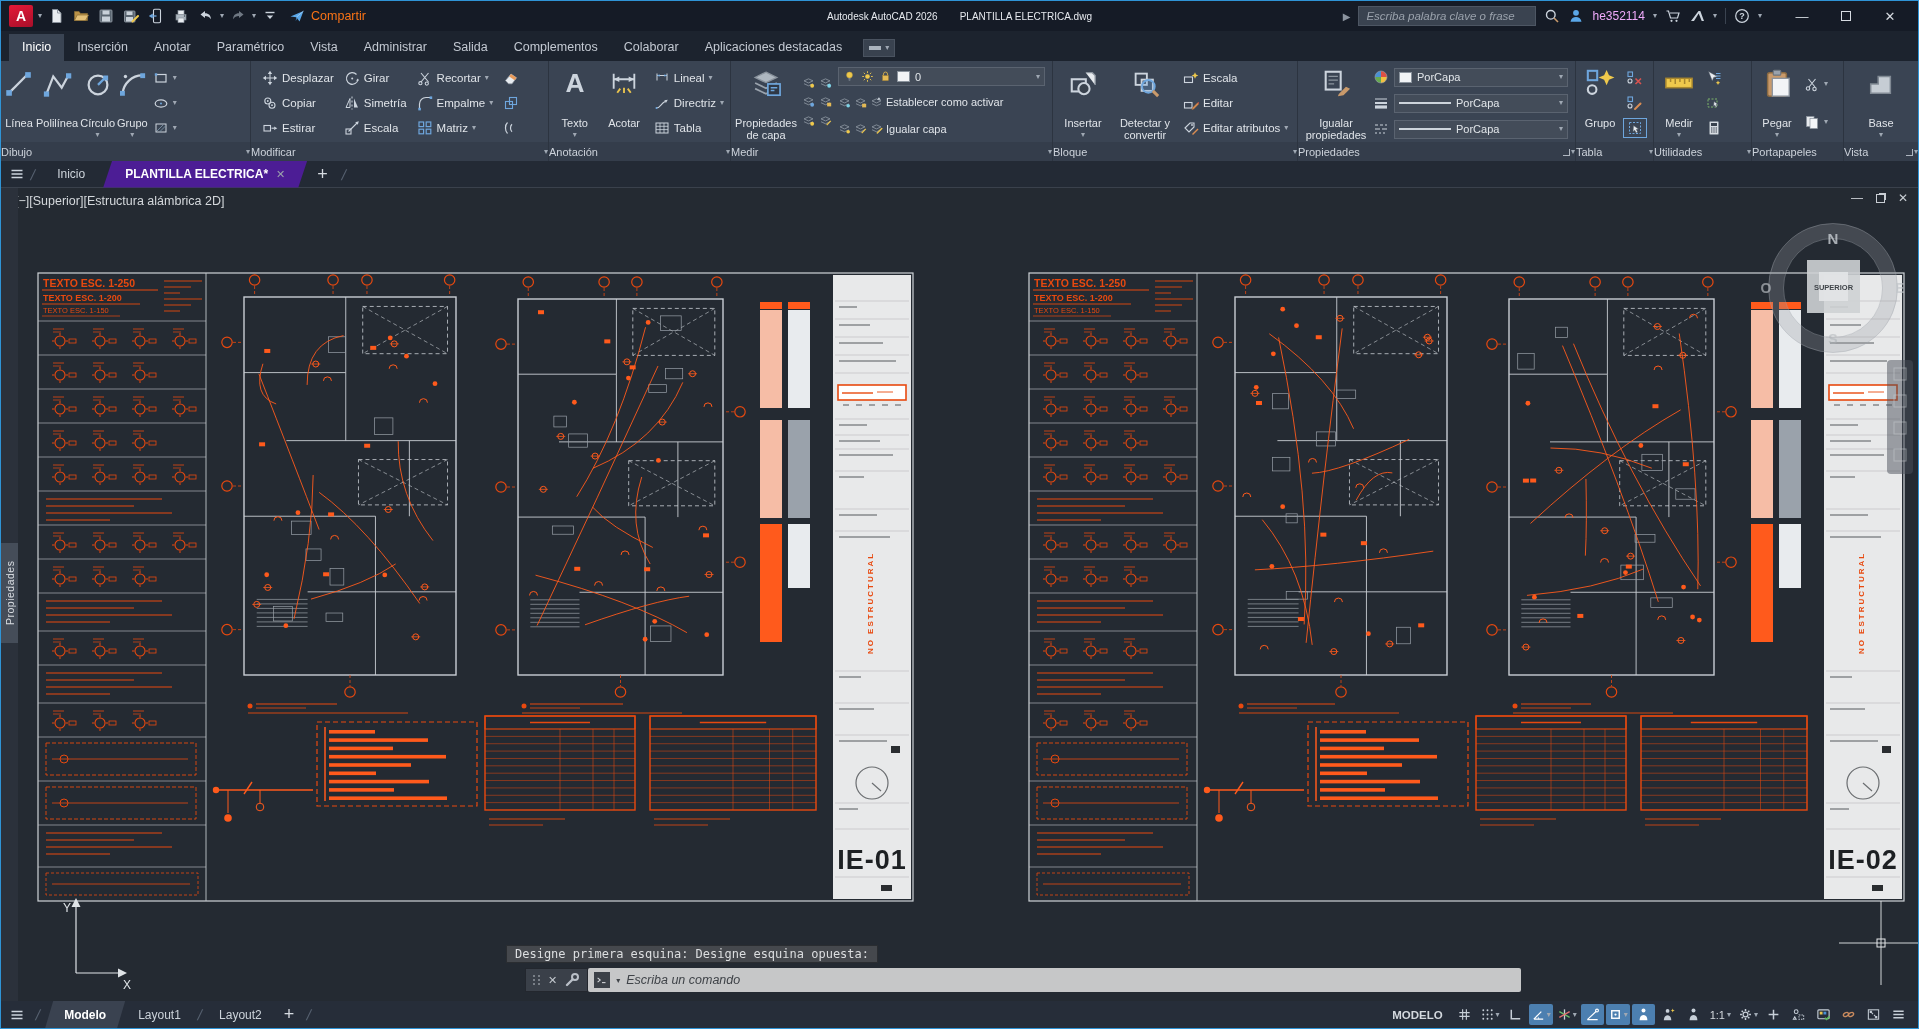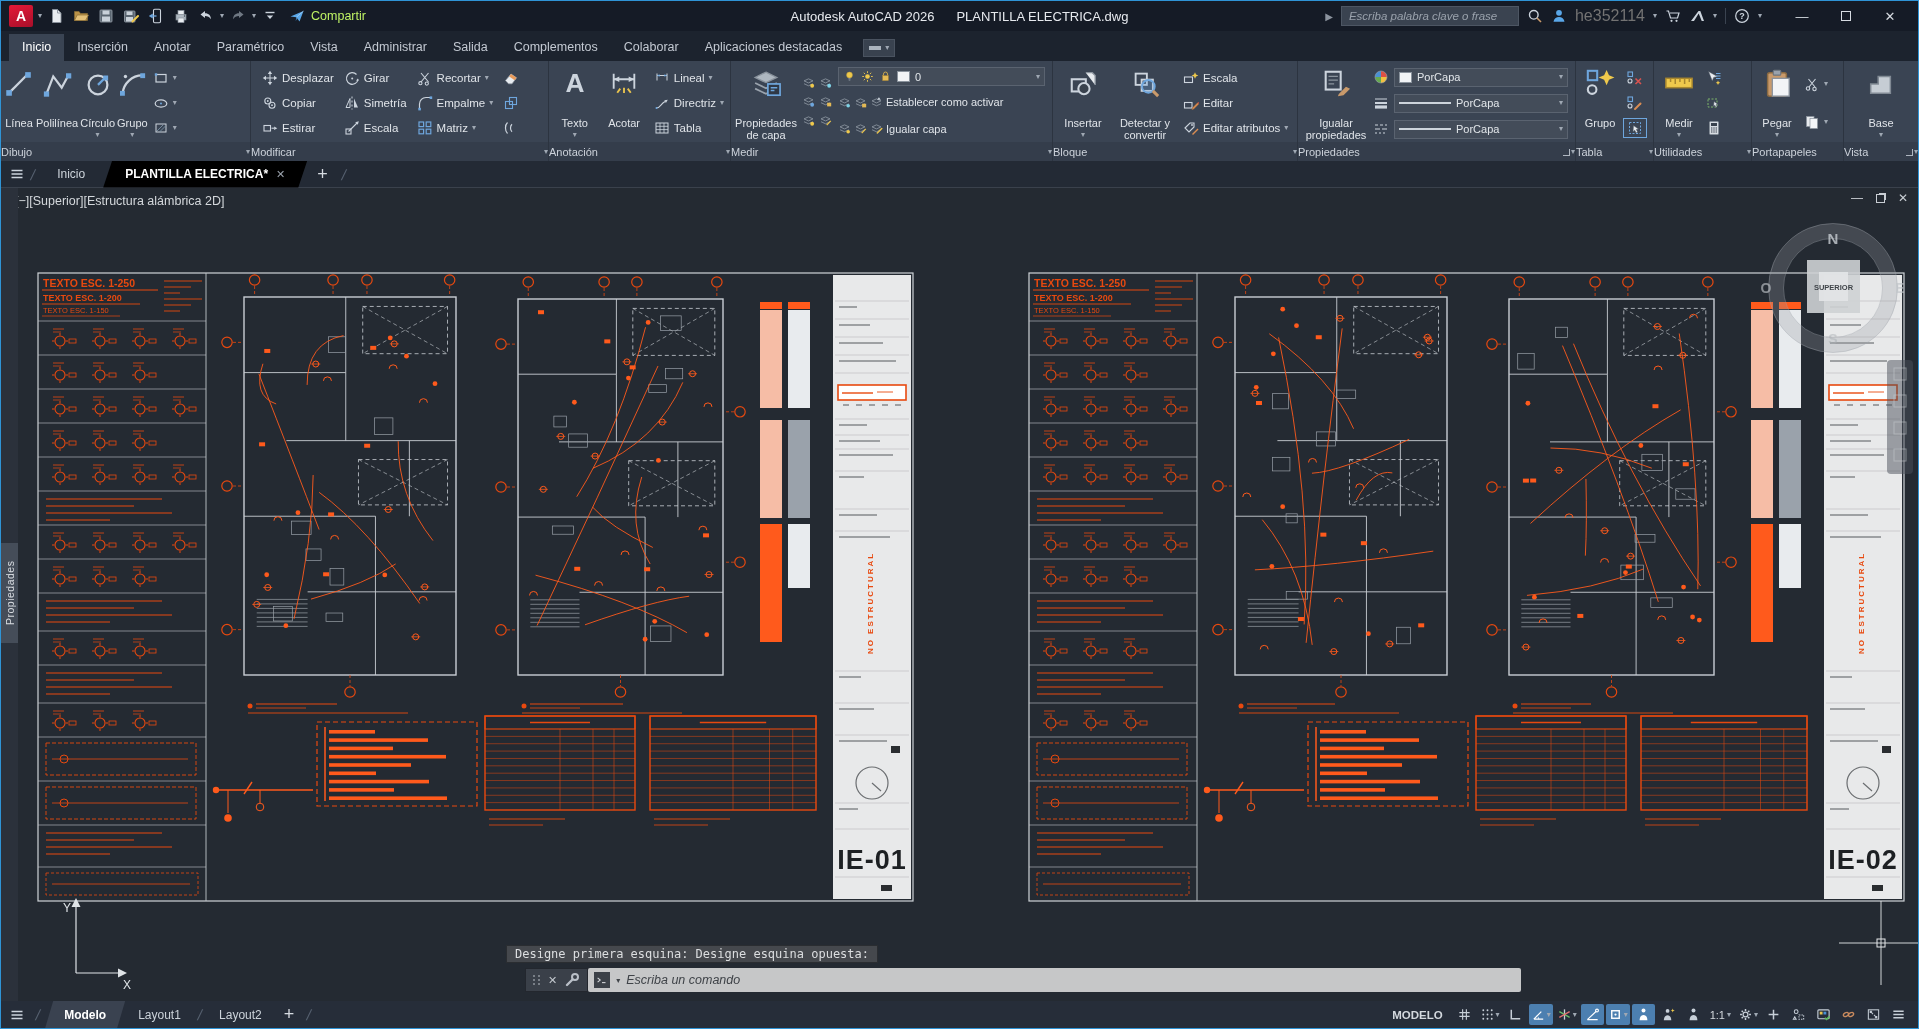--- a/index.html
+++ b/index.html
@@ -4,27 +4,27 @@
 <style>
 *{box-sizing:border-box;margin:0;padding:0}
 html,body{width:1919px;height:1029px;overflow:hidden;background:#0e1218;font-family:"Liberation Sans",sans-serif;-webkit-font-smoothing:antialiased}
 #app{position:relative;width:1919px;height:1029px;border:1px solid #2f94d6;background:#151B26;display:flex;flex-direction:column}
 .dd{font-size:8px;color:#9FA8B3;line-height:8px}
 
 .titlebar{height:30px;display:flex;align-items:center;background:#151B26;position:relative;padding:0 6px;flex:0 0 auto}
 .alogo{width:24px;height:22px;background:linear-gradient(160deg,#e51937,#a80f2a);color:#fff;font-weight:bold;font-size:14px;display:flex;align-items:center;justify-content:center;border-radius:2px;margin:0 2px}
 .qat{display:flex;align-items:center;gap:3px}
 .qbtn{width:22px;height:22px;display:flex;align-items:center;justify-content:center;border-radius:2px}
-.share{display:flex;align-items:center;gap:6px;color:#bef264;font-size:12.5px;margin-left:8px}
-.wintitle{position:absolute;left:50%;top:0;transform:translateX(-50%);height:30px;display:flex;align-items:center;gap:22px;color:#e6e9ee;font-size:13px;pointer-events:none;white-space:nowrap}
+.share{display:flex;align-items:center;gap:6px;color:#f97316;font-size:12.5px;margin-left:8px}
+.wintitle{position:absolute;left:50%;top:0;transform:translateX(-50%);height:30px;display:flex;align-items:center;gap:22px;color:#e6e9ee;font-size:10px;pointer-events:none;white-space:nowrap}
 .tright{margin-left:auto;display:flex;align-items:center;gap:8px}
 .exp{color:#8b939e;font-size:10px}
 .searchbox{width:178px;height:20px;background:#3A4350;border:1px solid #4d5663;display:flex;align-items:center;padding:0 7px}
 .searchbox .ph{color:#9aa2ac;font-size:11.5px;font-style:italic;overflow:hidden;white-space:nowrap}
-.user{color:#737373;font-size:16px}
+.user{color:#f0abfc;font-size:12px}
 .vbar{width:1px;height:16px;background:#3a4350}
 .winbtns{display:flex;margin-left:10px}
 .winbtn{width:44px;height:28px;display:flex;align-items:center;justify-content:center;color:#d6dbe1;font-size:13px}
 .maxbox{width:10px;height:10px;border:1px solid #d6dbe1}
 
 .tabrow{height:30px;background:#1C232E;display:flex;align-items:flex-end;padding-left:8px;flex:0 0 auto}
 .rtab{padding:6px 13px 7px;font-size:12.5px;color:#c3c9d2;white-space:nowrap}
 .rtab.active{background:#3A4453;color:#fff}
 .ribtoggle{margin-left:8px;margin-bottom:4px;background:#39424f;border:1px solid #4a5360;height:18px;display:flex;align-items:center;padding:0 5px;gap:4px}
 .ribtoggle .bar{width:12px;height:4px;background:#aab3bd}
@@ -46,21 +46,21 @@
 .combo{display:flex;align-items:center;height:19px;background:#434C59;border:1px solid #5A6370;font-size:11px;color:#E2E6EA;padding:0 4px;gap:5px}
 .combo .sw{width:13px;height:11px;background:#F2F4F6;border:1px solid #8a939d}
 .combo .lnsw{width:52px;height:2px;background:#cdd4db}
 .combo .grow{flex:1}
 .lrow{display:flex;gap:3px;align-items:center;font-size:11px;color:#e0e4e9;height:20px}
 .minigrid{display:grid;grid-template-columns:15px 15px;grid-auto-rows:16px;gap:3px 2px;align-content:center;padding:0 2px}
 
 .filetabs{height:27px;background:#232A35;display:flex;align-items:center;padding-left:8px;gap:2px;border-bottom:1px solid #3a414c;flex:0 0 auto}
 .fsep{color:#566170;font-size:15px;margin:0 4px;transform:skewX(-12deg)}
 .ftab{height:27px;display:flex;align-items:center;padding:0 16px;font-size:12px;color:#ccd3da;gap:8px}
-.ftab.active{background:#000000;color:#fff;font-weight:bold;clip-path:polygon(9px 0,100% 0,calc(100% - 9px) 100%,0 100%);padding:0 22px}
+.ftab.active{background:#4c1d95;color:#fff;font-weight:bold;clip-path:polygon(9px 0,100% 0,calc(100% - 9px) 100%,0 100%);padding:0 22px}
 .closex{color:#9aa2ac;font-size:11px;font-weight:normal}
 .plus{color:#d6dbe1;font-size:18px;padding:0 8px}
 
 .canvas{position:relative;flex:1;background:#242A32;overflow:hidden}
 #cad{position:absolute;left:0;top:0}
 .leftstrip{position:absolute;left:0;top:0;bottom:0;width:17px;background:#2B313B;z-index:5}
 .propstab{position:absolute;left:0;top:355px;width:17px;height:100px;background:#454D59;color:#d8dce1;font-size:10.5px;writing-mode:vertical-rl;transform:rotate(180deg);display:flex;align-items:center;justify-content:center;z-index:6;letter-spacing:.5px}
 .vplabel{position:absolute;left:14px;top:6px;color:#d4d8dc;font-size:12.5px;z-index:4}
 .dwinbtns{position:absolute;right:10px;top:3px;display:flex;gap:13px;color:#c9ced4;font-size:12px;z-index:4;align-items:center}
 .restorebox{width:9px;height:9px;border:1px solid #c9ced4;box-shadow:2px -2px 0 -1px #c9ced4}

